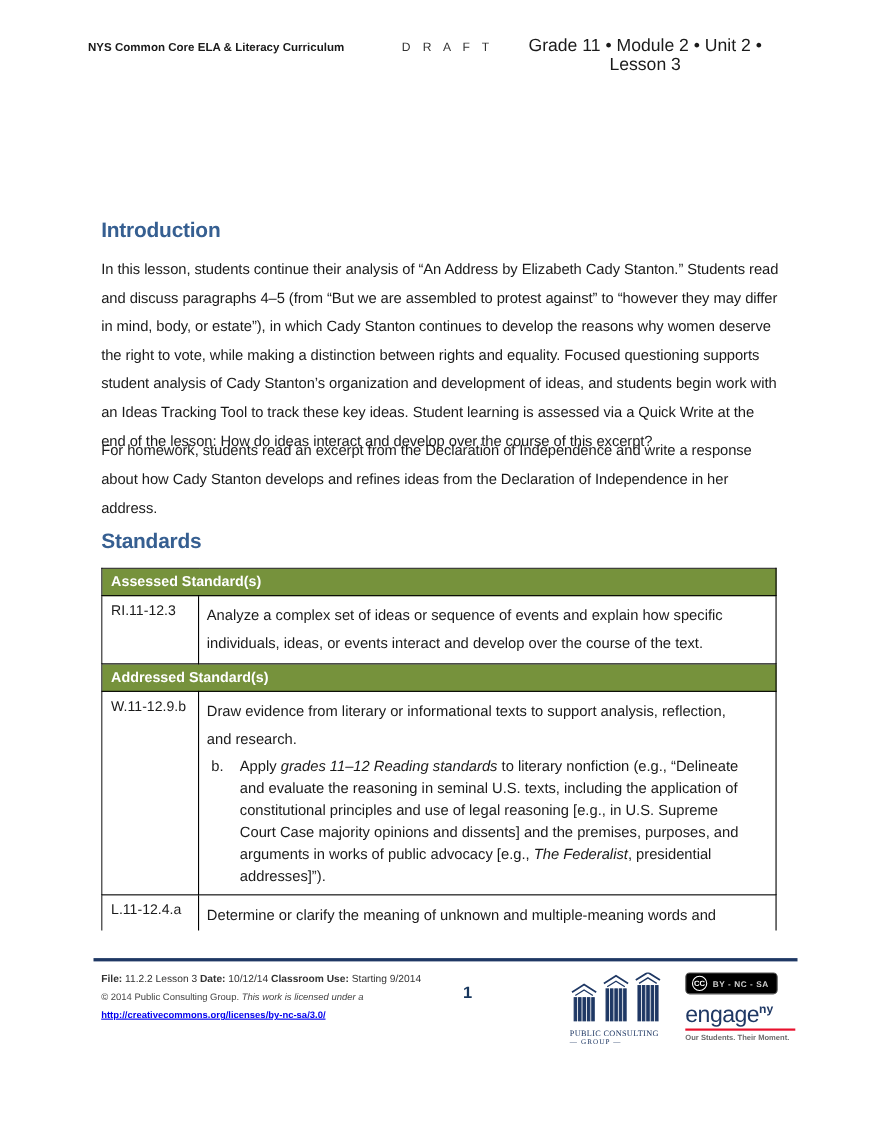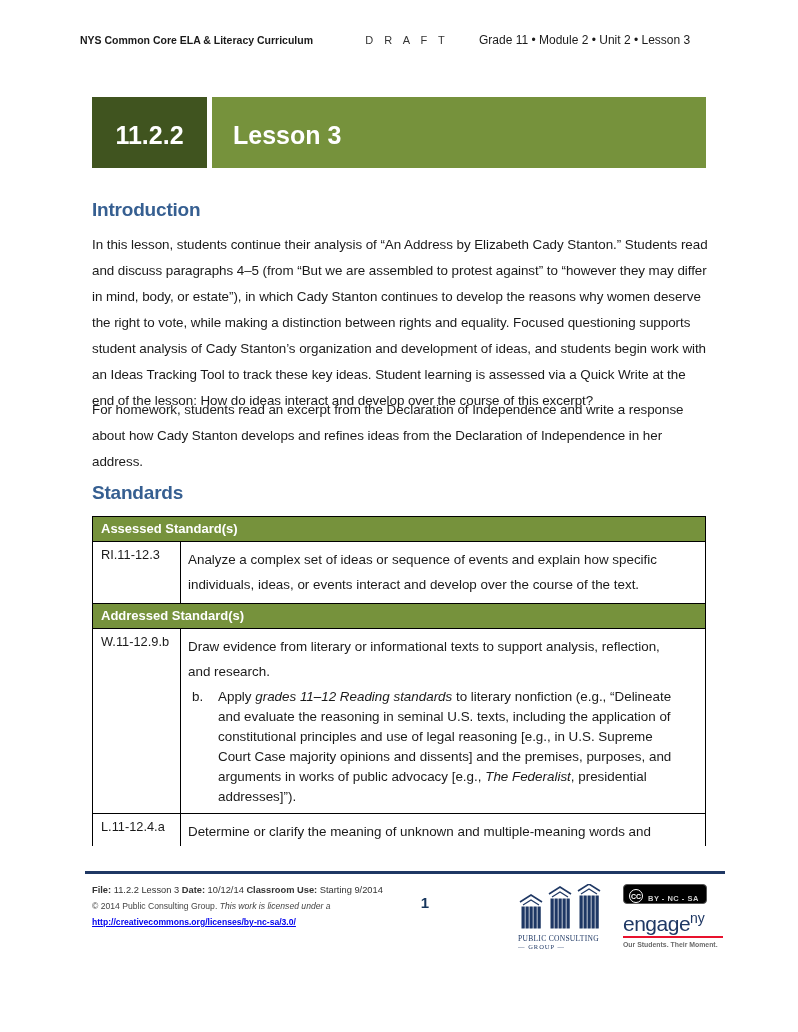--- a/index.html
+++ b/index.html
@@ -9,21 +9,21 @@
     font-family:"Liberation Sans", sans-serif; color:#1a1a1a; overflow:hidden;
   }
 
   
   .doc-header {
     position:absolute; top:33px; left:80px; width:614px;
     display:flex; align-items:baseline; font-size:10.5px;
   }
   .doc-header .hl { font-weight:bold; width:255px; }
   .doc-header .hc { flex:1; text-align:center; letter-spacing:4px; font-size:11px; color:#333; }
-  .doc-header .hr { width:215px; text-align:left; font-size:12px; }
+  .doc-header .hr { width:215px; text-align:center; font-size:16px; }
 
   
   .banner { position:absolute; top:97px; left:92px; width:614px; height:71px; display:flex; }
   .banner-num {
     width:115px; background:var(--dkgreen); color:#fff; font-weight:bold; font-size:25px;
     display:flex; align-items:center; justify-content:center; padding-top:6px;
   }
   .banner-gap { width:5px; background:#fff; }
   .banner-title {
     flex:1; background:var(--ltgreen); color:#fff; font-weight:bold; font-size:25px;
@@ -62,51 +62,46 @@
   .page-num { width:80px; text-align:center; padding-top:12px; font-size:15px; font-weight:bold; color:#17365D; }
   .logos { flex:1; display:flex; justify-content:flex-end; gap:10px; padding-top:2px; }
 
   .pcg-logo { width:95px; text-align:left; color:#1F3864; }
   .pcg-name { font-family:"Liberation Serif", serif; font-size:7.5px; letter-spacing:0.3px; line-height:8px; margin-top:1px; }
   .pcg-group { font-family:"Liberation Serif", serif; font-size:6.5px; letter-spacing:1px; line-height:8px; }
 
   .engage-block { width:102px; }
   .cc-badge {
     background:#000; border:1px solid #555; border-radius:4px; height:20px; width:84px;
-    display:flex; align-items:flex-end; padding:0 5px; gap:5px;
+    display:flex; align-items:center; padding:0 5px; gap:5px;
   }
   .cc-circle {
     width:14px; height:14px; border-radius:50%; border:1.5px solid #fff; color:#fff;
     font-size:7px; font-weight:bold; display:flex; align-items:center; justify-content:center;
     background:#000;
   }
   .cc-terms { color:#cfcfcf; font-size:7.5px; font-weight:bold; letter-spacing:0.5px; }
   .engage-word { color:#1F3864; font-size:21px; letter-spacing:-0.5px; line-height:24px; margin-top:2px; }
-  .engage-sup { font-size:14px; font-weight:normal; vertical-align:super; letter-spacing:0; }
+  .engage-sup { font-size:11px; font-weight:bold; vertical-align:super; letter-spacing:0; }
   .engage-underline { height:2px; background:#E8112D; width:100px; margin-top:0px; }
   .engage-tagline { font-size:6.9px; color:#6b6b6b; margin-top:3px; font-weight:bold; }
 
   .it { font-style:italic; }
 </style>
 </head>
 <body>
 
 <div class="page">
 
   <div class="doc-header">
     <span class="hl">NYS Common Core ELA &amp; Literacy Curriculum</span>
     <span class="hc">D R A F T</span>
     <span class="hr">Grade 11 • Module 2 • Unit 2 • Lesson 3</span>
   </div>
 
-  <div class="banner">
-    <div class="banner-num">11.2.2</div>
-    <div class="banner-gap"></div>
-    <div class="banner-title">Lesson 3</div>
-  </div>
 
   <h2 class="sec" id="intro-heading">Introduction</h2>
   <p class="para" id="para1">In this lesson, students continue their analysis of “An Address by Elizabeth Cady Stanton.” Students read and discuss paragraphs 4–5 (from “But we are assembled to protest against” to “however they may differ in mind, body, or estate”), in which Cady Stanton continues to develop the reasons why women deserve the right to vote, while making a distinction between rights and equality. Focused questioning supports student analysis of Cady Stanton’s organization and development of ideas, and students begin work with an Ideas Tracking Tool to track these key ideas. Student learning is assessed via a Quick Write at the end of the lesson: How do ideas interact and develop over the course of this excerpt?</p>
   <p class="para" id="para2">For homework, students read an excerpt from the Declaration of Independence and write a response about how Cady Stanton develops and refines ideas from the Declaration of Independence in her address.</p>
 
   <h2 class="sec" id="standards-heading">Standards</h2>
 
   <div class="table-clip">
     <table class="standards">
       <tbody>

